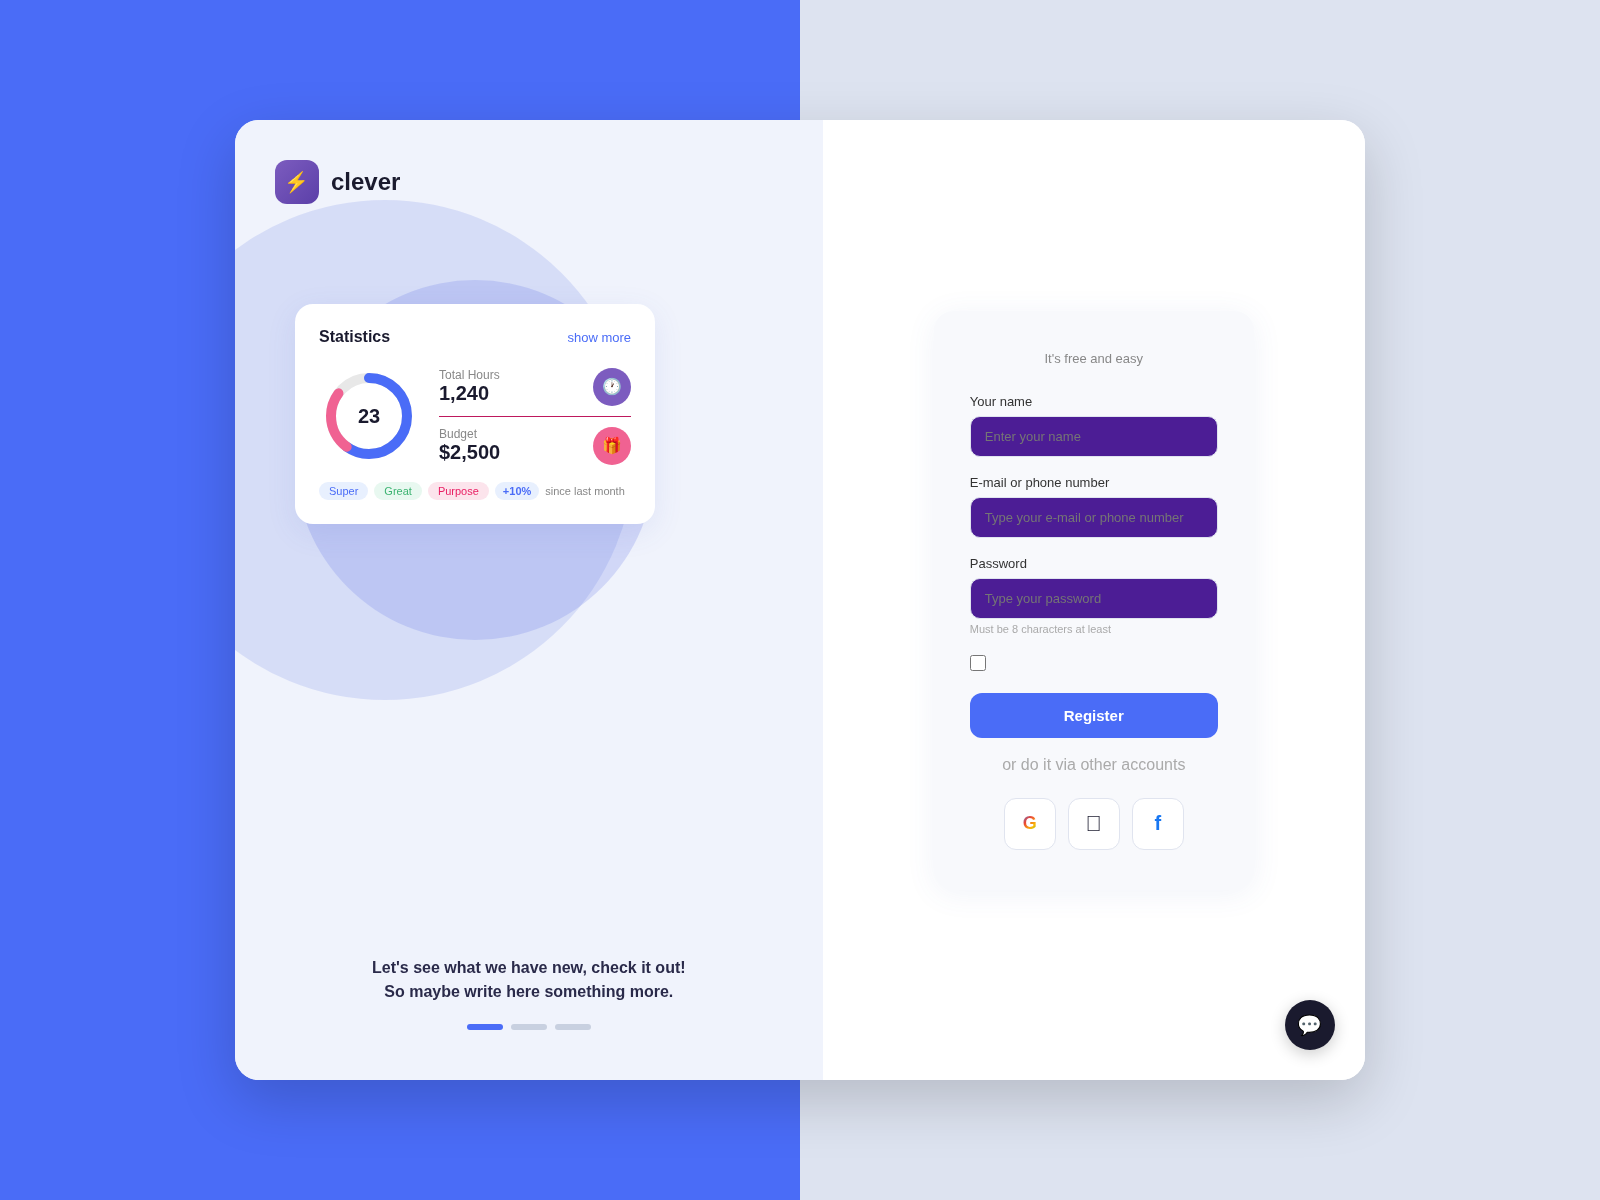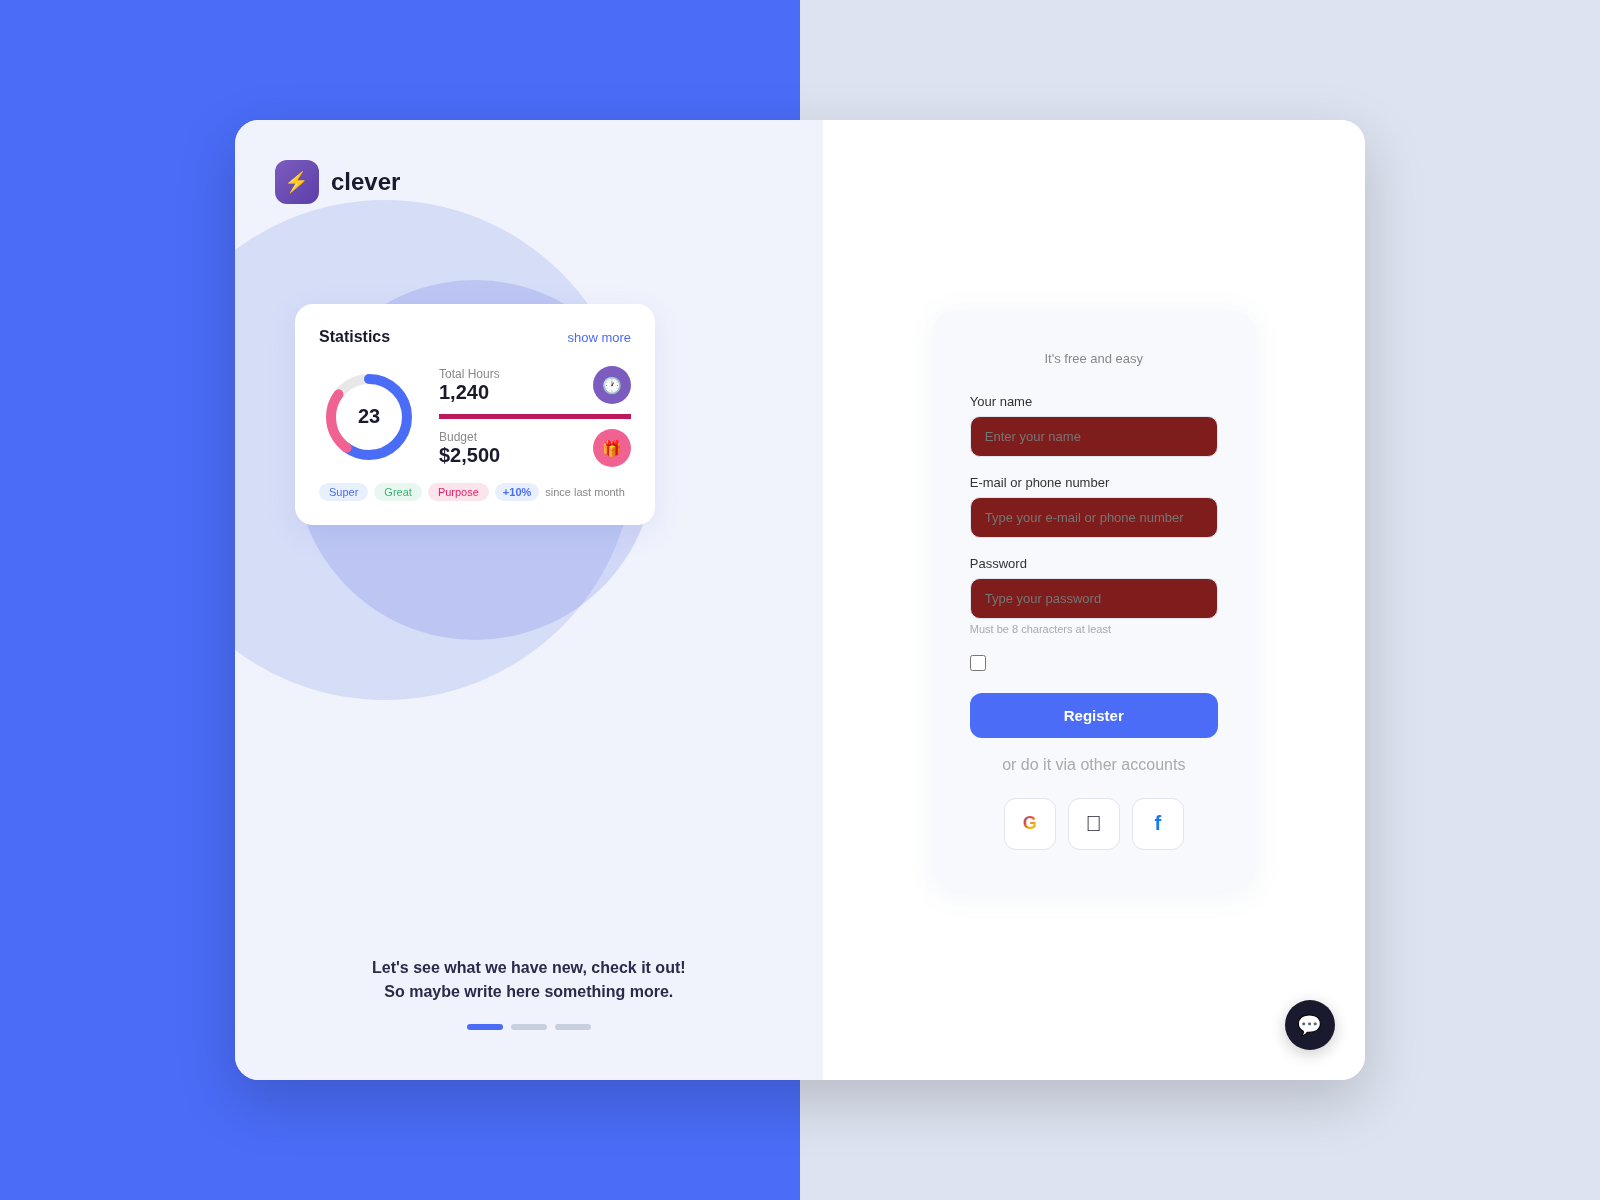--- a/index.html
+++ b/index.html
@@ -151,21 +151,21 @@
       flex: 1;
       display: flex;
       flex-direction: column;
       gap: 10px;
     }
     .metric-row {
       display: flex;
       justify-content: space-between;
       align-items: center;
       padding-bottom: 10px;
-      border-bottom: 5px solid #be185d;
+      border-bottom: 1px solid #be185d;
     }
     .metric-row:last-child { border-bottom: none; padding-bottom: 0; }
     .metric-label { font-size: 12px; color: #888; }
     .metric-value { font-size: 20px; font-weight: 700; color: #1a1a2e; }
     .metric-icon {
       width: 38px;
       height: 38px;
       border-radius: 50%;
       display: flex;
       align-items: center;
@@ -259,21 +259,21 @@
       margin-bottom: 7px;
       display: block;
     }
     .form-input {
       width: 100%;
       padding: 12px 14px;
       border: 1.5px solid #e0e4ef;
       border-radius: 10px;
       font-size: 13px;
       color: #999;
-      background: #7f1d1d;
+      background: #4c1d95;
       outline: none;
       transition: border-color 0.2s;
     }
     .form-hint {
       font-size: 11px;
       color: #aaa;
       margin-top: 4px;
     }
     .terms-row {
       display: flex;

